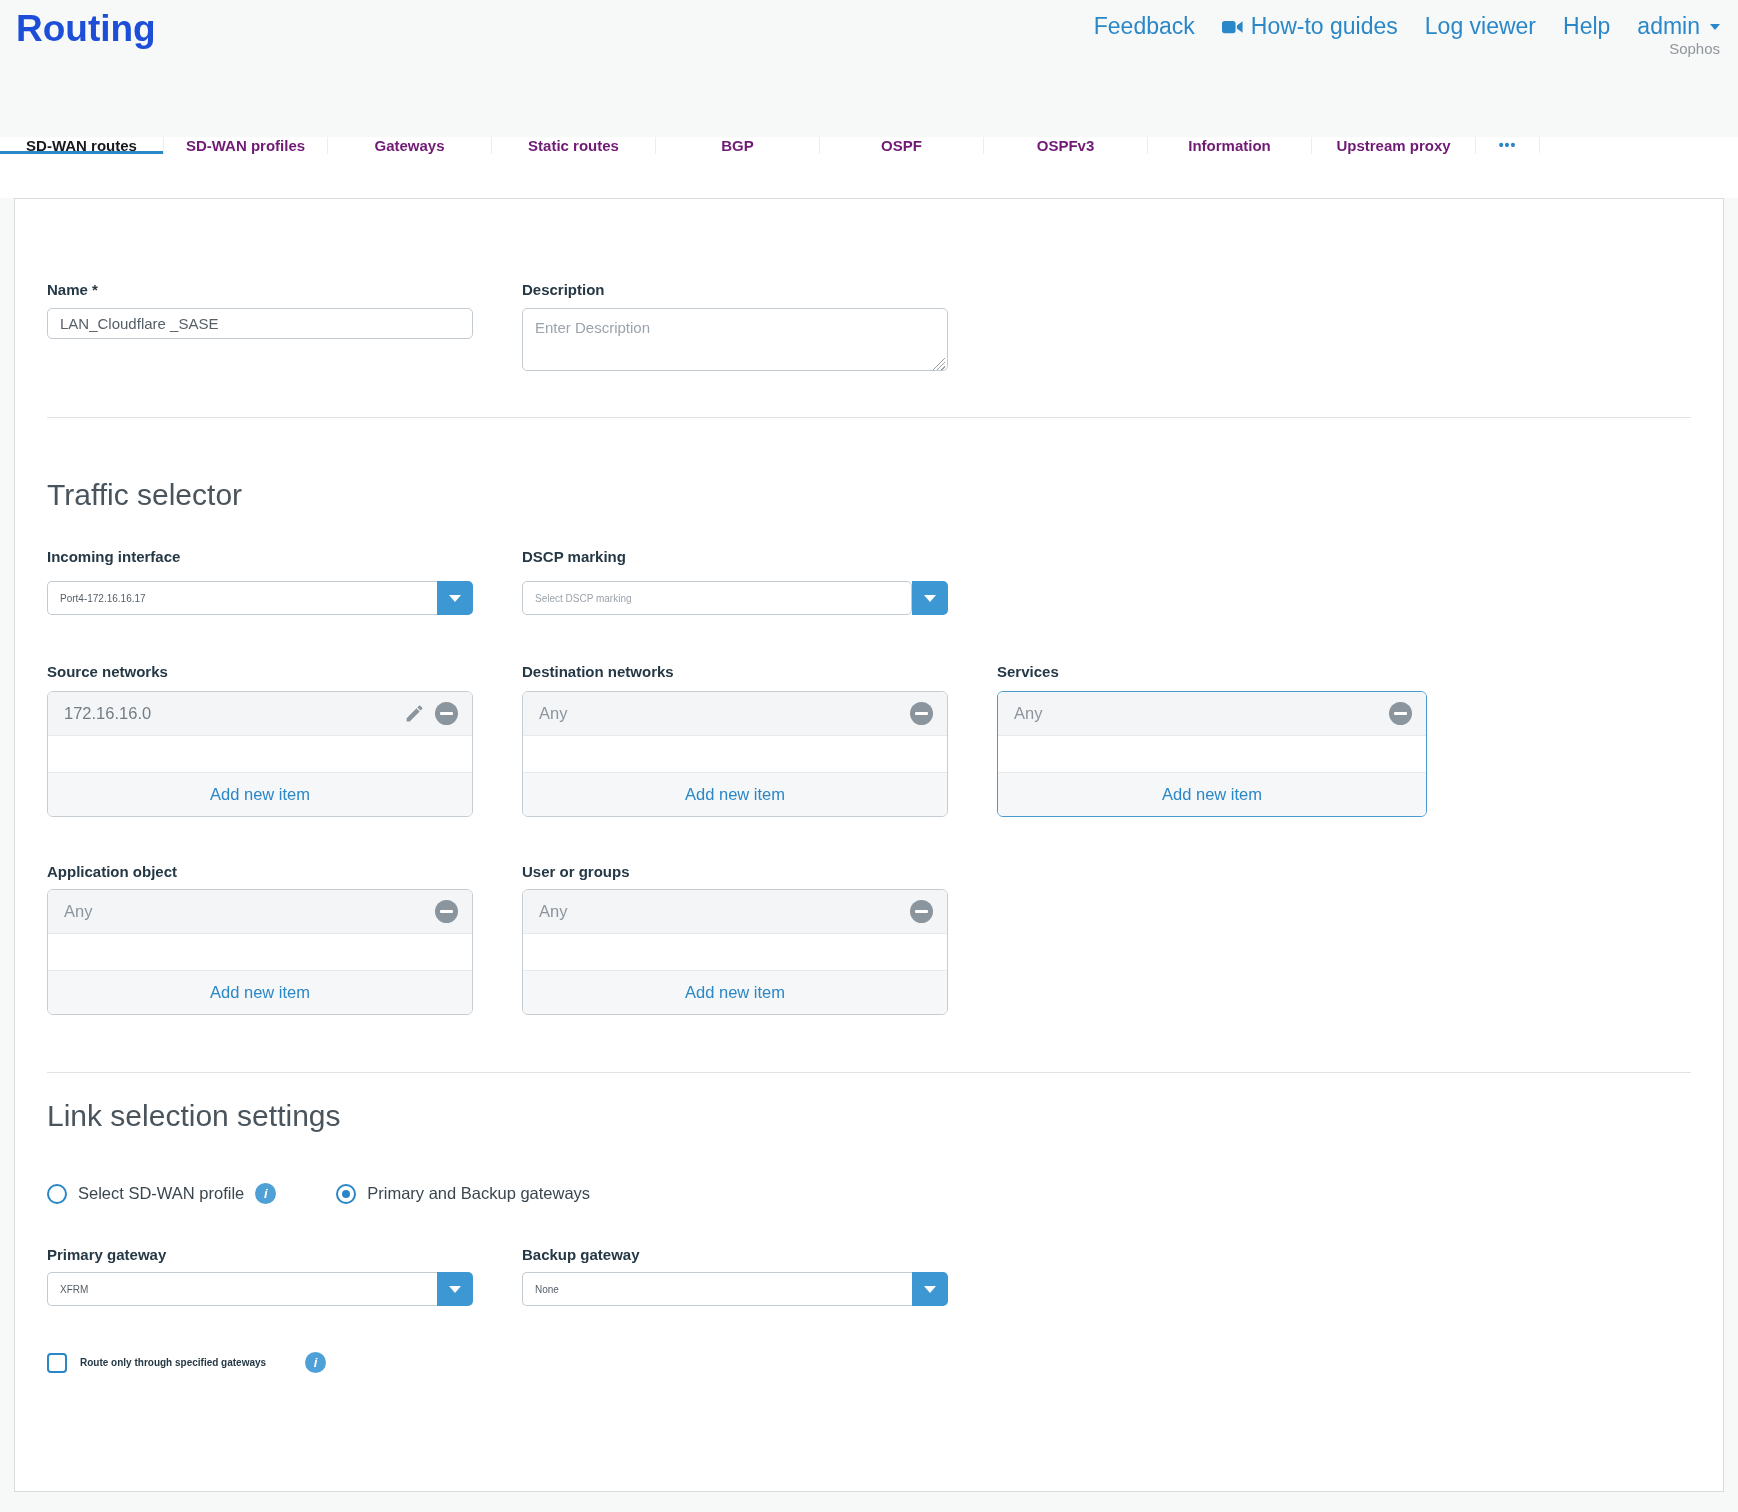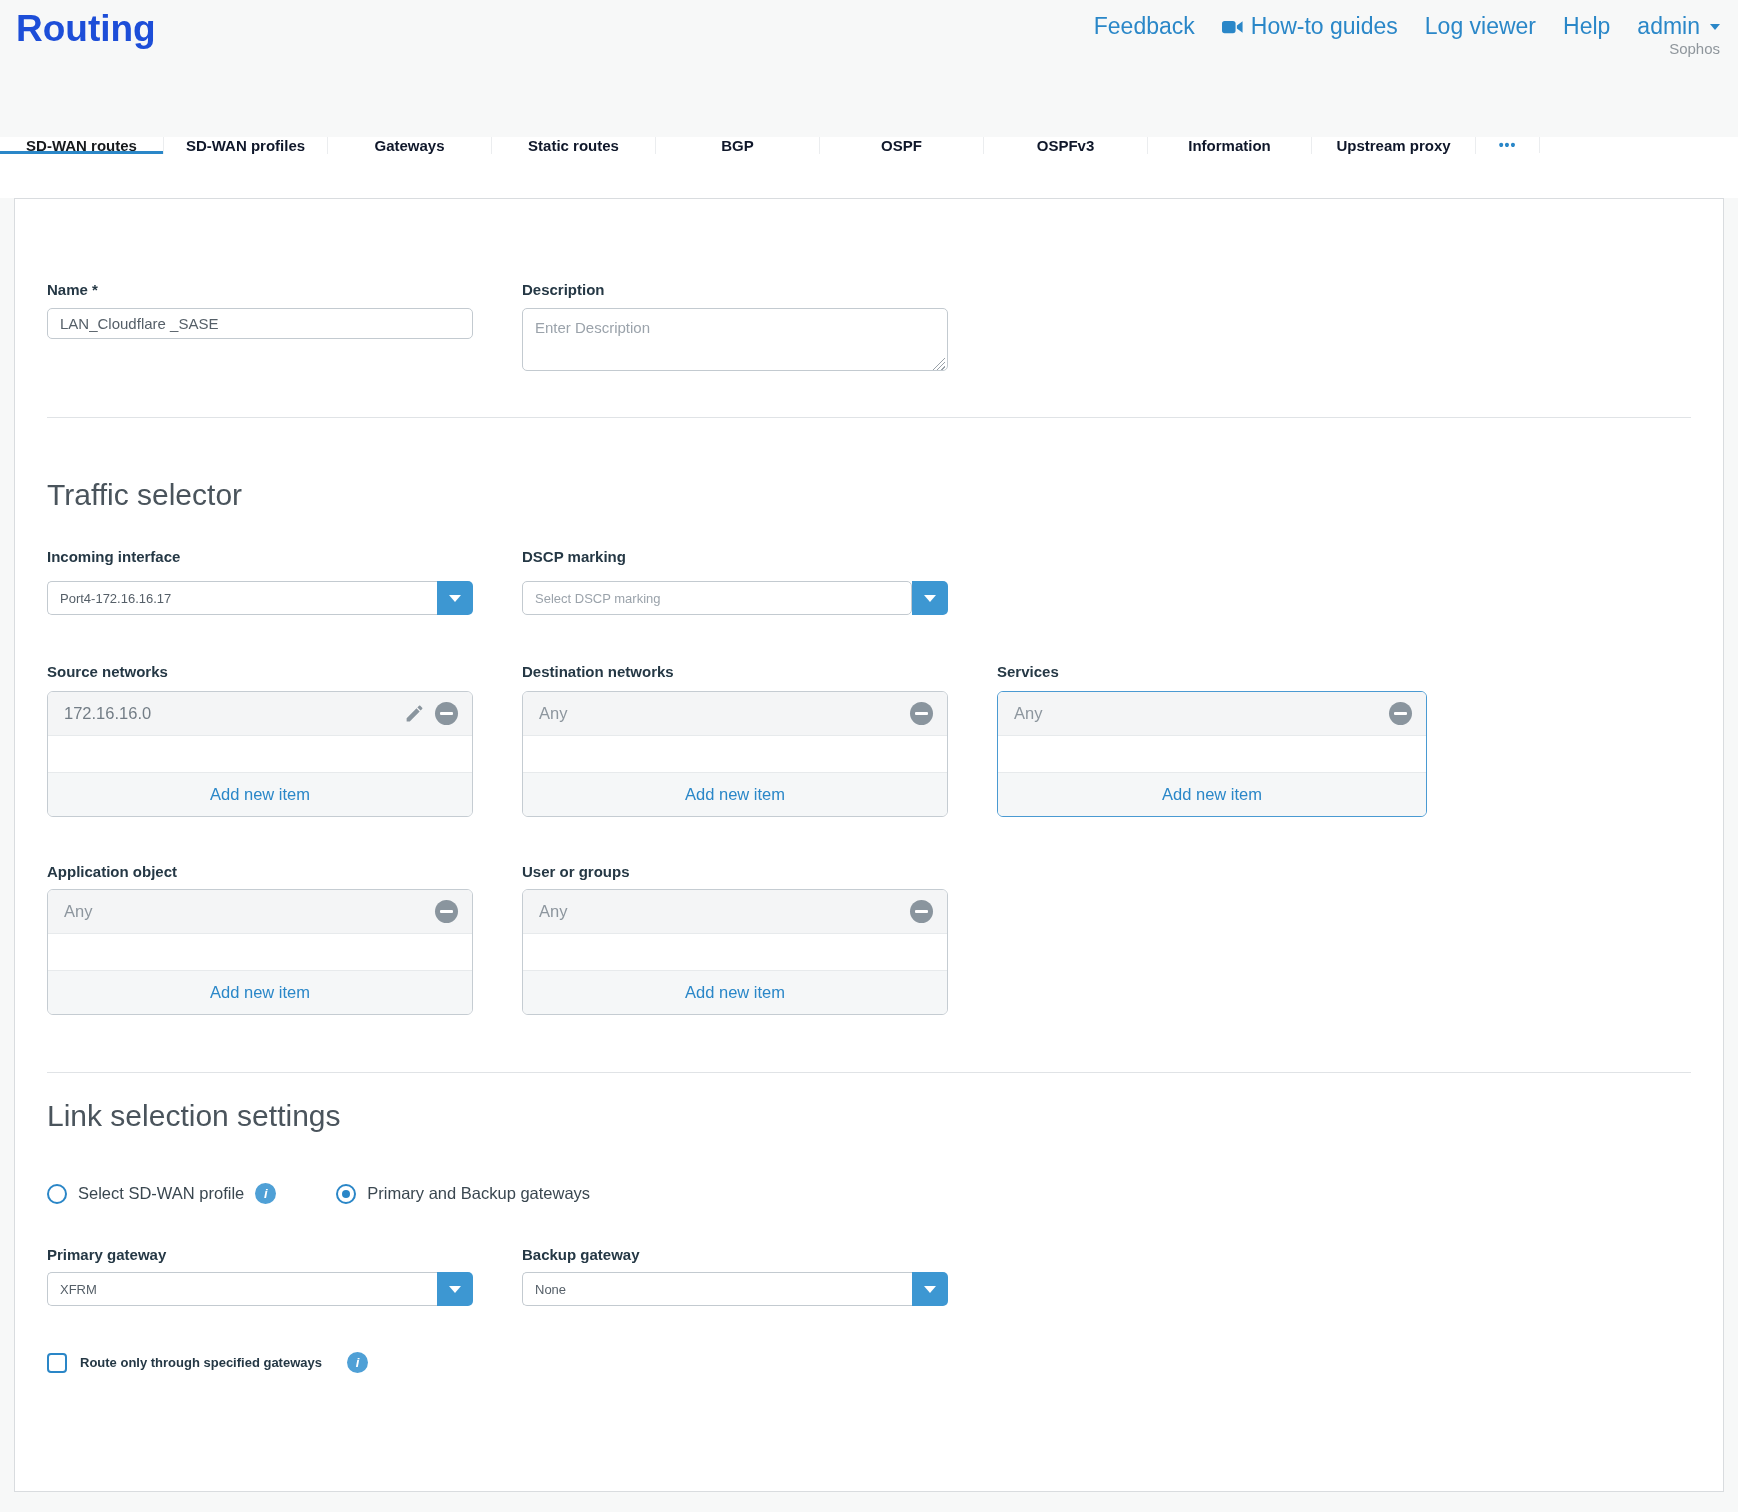--- a/index.html
+++ b/index.html
@@ -14,21 +14,21 @@
   
   .header { height:137px; position:relative; background:#f7f8f8; }
   .page-title { position:absolute; left:16px; top:8px; font-size:37px; font-weight:700; color:#1d4ed8; }
   .topnav { position:absolute; top:13px; right:18px; display:flex; align-items:center; gap:27px; font-size:23px; color:#2a87c8; }
   .topnav .nav-item { display:flex; align-items:center; gap:8px; cursor:pointer; white-space:nowrap; }
   .caret-down { width:0; height:0; border-left:5px solid transparent; border-right:5px solid transparent; border-top:6px solid #2a87c8; margin-left:2px; }
   .brand { position:absolute; top:40px; right:18px; font-size:15px; color:#8f969c; }
   .cam-icon { display:inline-block; }
   
   .tabbar { height:61px; background:#ffffff; display:flex; align-items:flex-start; }
-  .tab { width:164px; display:flex; align-items:center; justify-content:center; font-size:15px; font-weight:700; color:#0f172a; border-right:1px solid #ebedef; position:relative; cursor:pointer; text-align:center; }
+  .tab { width:164px; display:flex; align-items:center; justify-content:center; font-size:15px; font-weight:700; color:#701a75; border-right:1px solid #ebedef; position:relative; cursor:pointer; text-align:center; }
   .tab.active { color:#16191c; }
   .tab.active::after { content:""; position:absolute; left:0; right:0; bottom:0; height:3px; background:#2a87c8; }
   .tab-overflow { width:64px; display:flex; align-items:center; justify-content:center; color:#2a87c8; font-size:14px; letter-spacing:1px; font-weight:700; border-right:1px solid #ebedef; cursor:pointer; }
   
   .panel { position:absolute; left:14px; top:198px; width:1710px; height:1294px; background:#fff; border:1px solid #d9dcdf; padding:0 32px; }
   .grid3 { display:grid; grid-template-columns:426px 426px 430px; column-gap:49px; }
   .field-label { font-size:15px; font-weight:700; color:#253845; }
   .row-name { margin-top:82px; }
   .row-name .field-label { margin-bottom:10px; }
   input.text-input { width:426px; height:31px; border:1px solid #c3cad0; border-radius:5px; padding:0 12px; font-size:15px; color:#555f68; font-family:"Liberation Sans",sans-serif; background:#fff; }
@@ -41,21 +41,21 @@
   .divider { height:1px; background:#e0e3e6; }
   .div1 { margin-top:42px; }
   .div2 { margin-top:57px; }
   .section-heading { font-size:30px; font-weight:400; color:#4a545c; }
   .h-traffic { margin-top:60px; }
   .h-link { margin-top:26px; }
   .row-dd-labels { margin-top:36px; }
   .row-dd { margin-top:16px; }
   
   .dropdown { display:flex; width:426px; height:34px; }
-  .dd-value { flex:1; border:1px solid #c3cad0; border-right:none; border-radius:5px 0 0 5px; background:#fff; display:flex; align-items:center; padding:0 12px; font-size:13px; color:#555f68; overflow:hidden; white-space:nowrap; }
+  .dd-value { flex:1; border:1px solid #c3cad0; border-right:none; border-radius:5px 0 0 5px; background:#fff; display:flex; align-items:center; padding:0 12px; font-size:10px; color:#555f68; overflow:hidden; white-space:nowrap; }
   .dd-value.placeholder { color:#9ba3ab; border-right:1px solid #c3cad0; border-radius:5px; }
   .dd-btn { width:36px; background:#3d97d2; border-radius:0 5px 5px 0; display:flex; align-items:center; justify-content:center; cursor:pointer; flex:none; }
   .dd-btn .tri { width:0; height:0; border-left:6px solid transparent; border-right:6px solid transparent; border-top:7px solid #ffffff; }
   
   .row-net-labels { margin-top:48px; }
   .row-net-boxes { margin-top:11px; }
   .row-app-labels { margin-top:46px; }
   .row-app-boxes { margin-top:9px; }
   .listbox { width:426px; height:126px; border:1px solid #c5ccd2; border-radius:6px; background:#fff; display:flex; flex-direction:column; overflow:hidden; }
   .listbox.focused { width:430px; border-color:#4a9ad2; }
@@ -72,21 +72,21 @@
   .radio-row { margin-top:50px; display:flex; gap:60px; }
   .radio-item { display:flex; align-items:center; gap:11px; cursor:pointer; }
   .radio { width:20px; height:20px; border-radius:50%; border:2px solid #2a86c7; background:#fff; position:relative; flex:none; }
   .radio.selected::after { content:""; position:absolute; left:4px; top:4px; width:8px; height:8px; border-radius:50%; background:#2a86c7; }
   .radio-label { font-size:16.5px; color:#3a4750; }
   .info-icon { width:21px; height:21px; border-radius:50%; background:#4fa0d6; color:#fff; font-size:13px; font-weight:700; font-style:italic; display:flex; align-items:center; justify-content:center; cursor:pointer; flex:none; }
   .gw-labels { margin-top:42px; }
   .gw-dd { margin-top:9px; }
   .checkbox-row { margin-top:46px; display:flex; align-items:center; gap:13px; }
   .checkbox { width:20px; height:20px; border:2px solid #2a86c7; border-radius:4px; background:#fff; cursor:pointer; flex:none; }
-  .checkbox-label { font-size:13px; font-weight:700; color:#253845; margin-right:12px; }
+  .checkbox-label { font-size:10px; font-weight:700; color:#253845; margin-right:26px; }
 </style>
 </head>
 <body>
 
 <div class="header">
   <div class="page-title">Routing</div>
   <div class="topnav">
     <span class="nav-item">
         <span>Feedback</span>
       </span>

